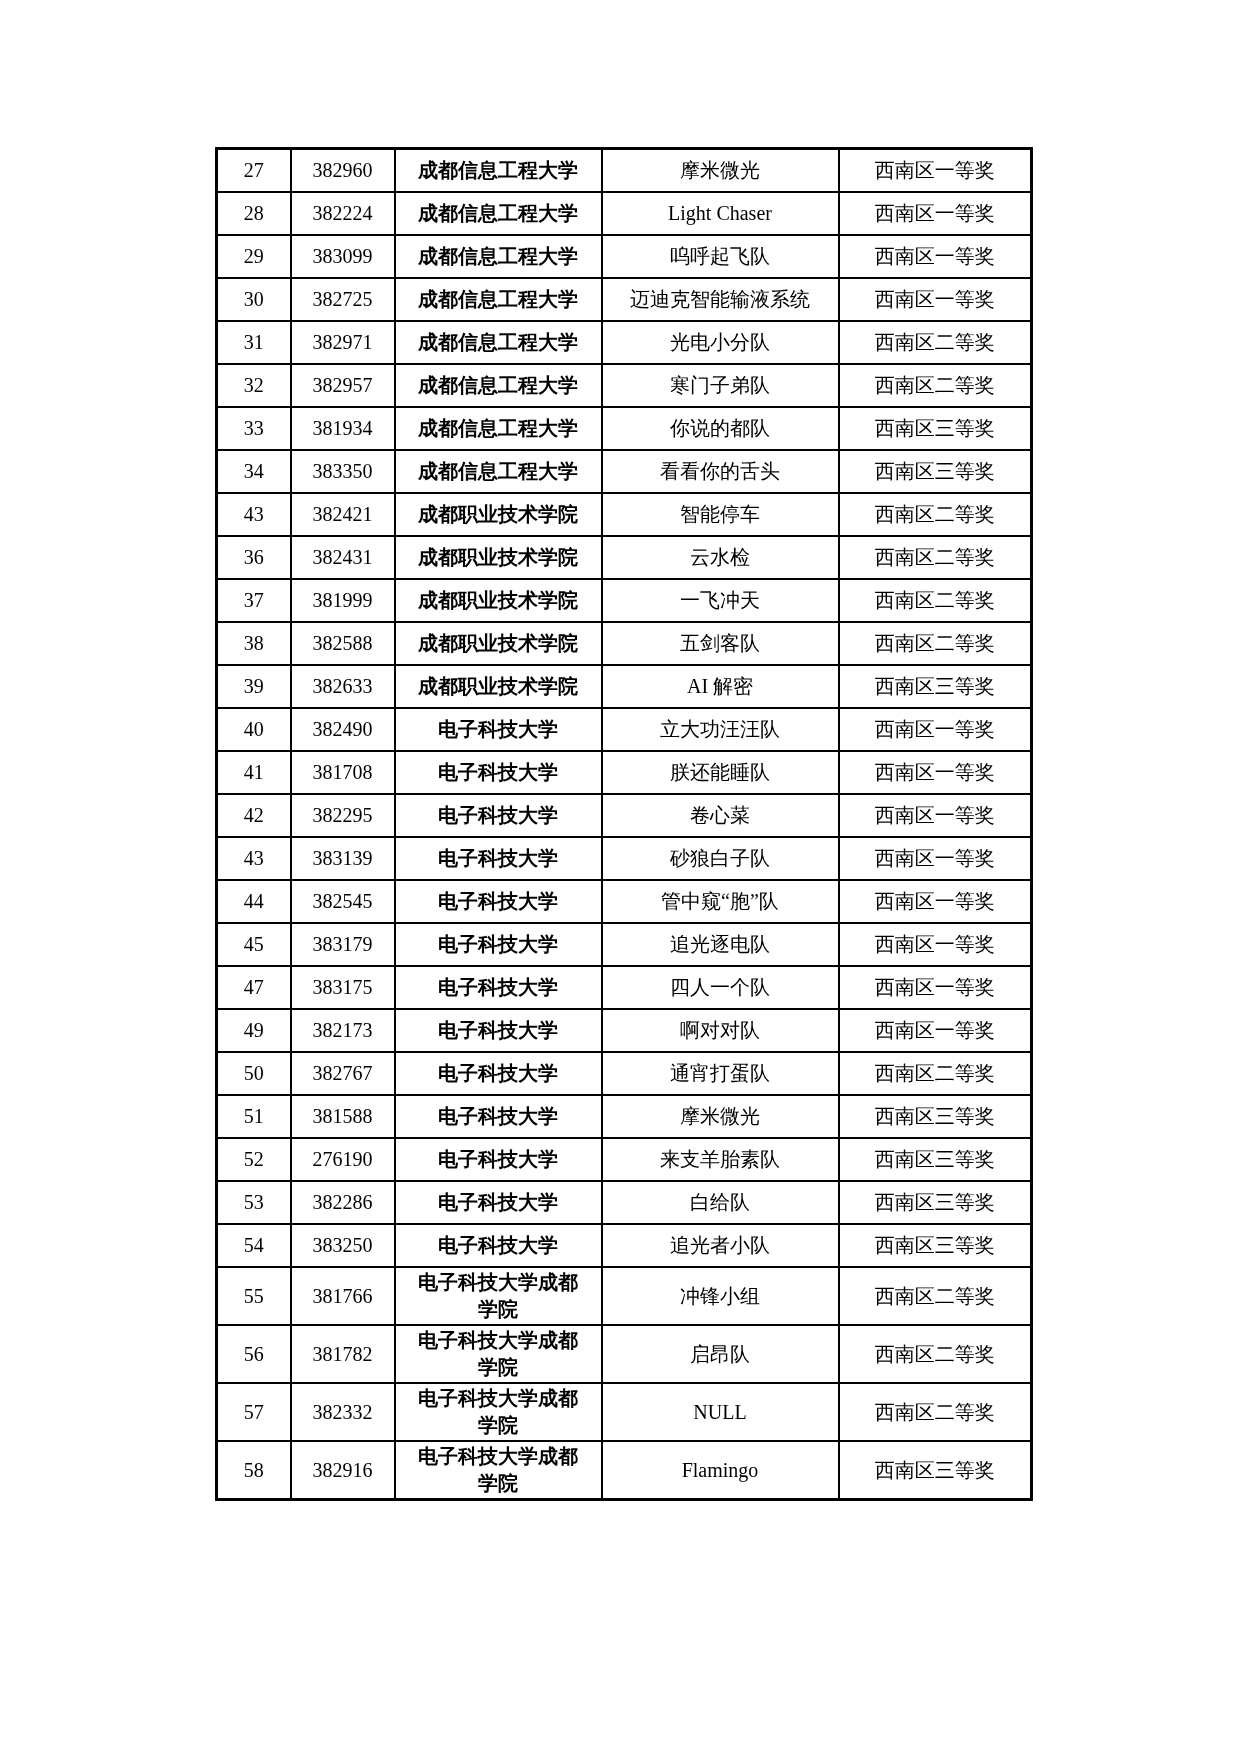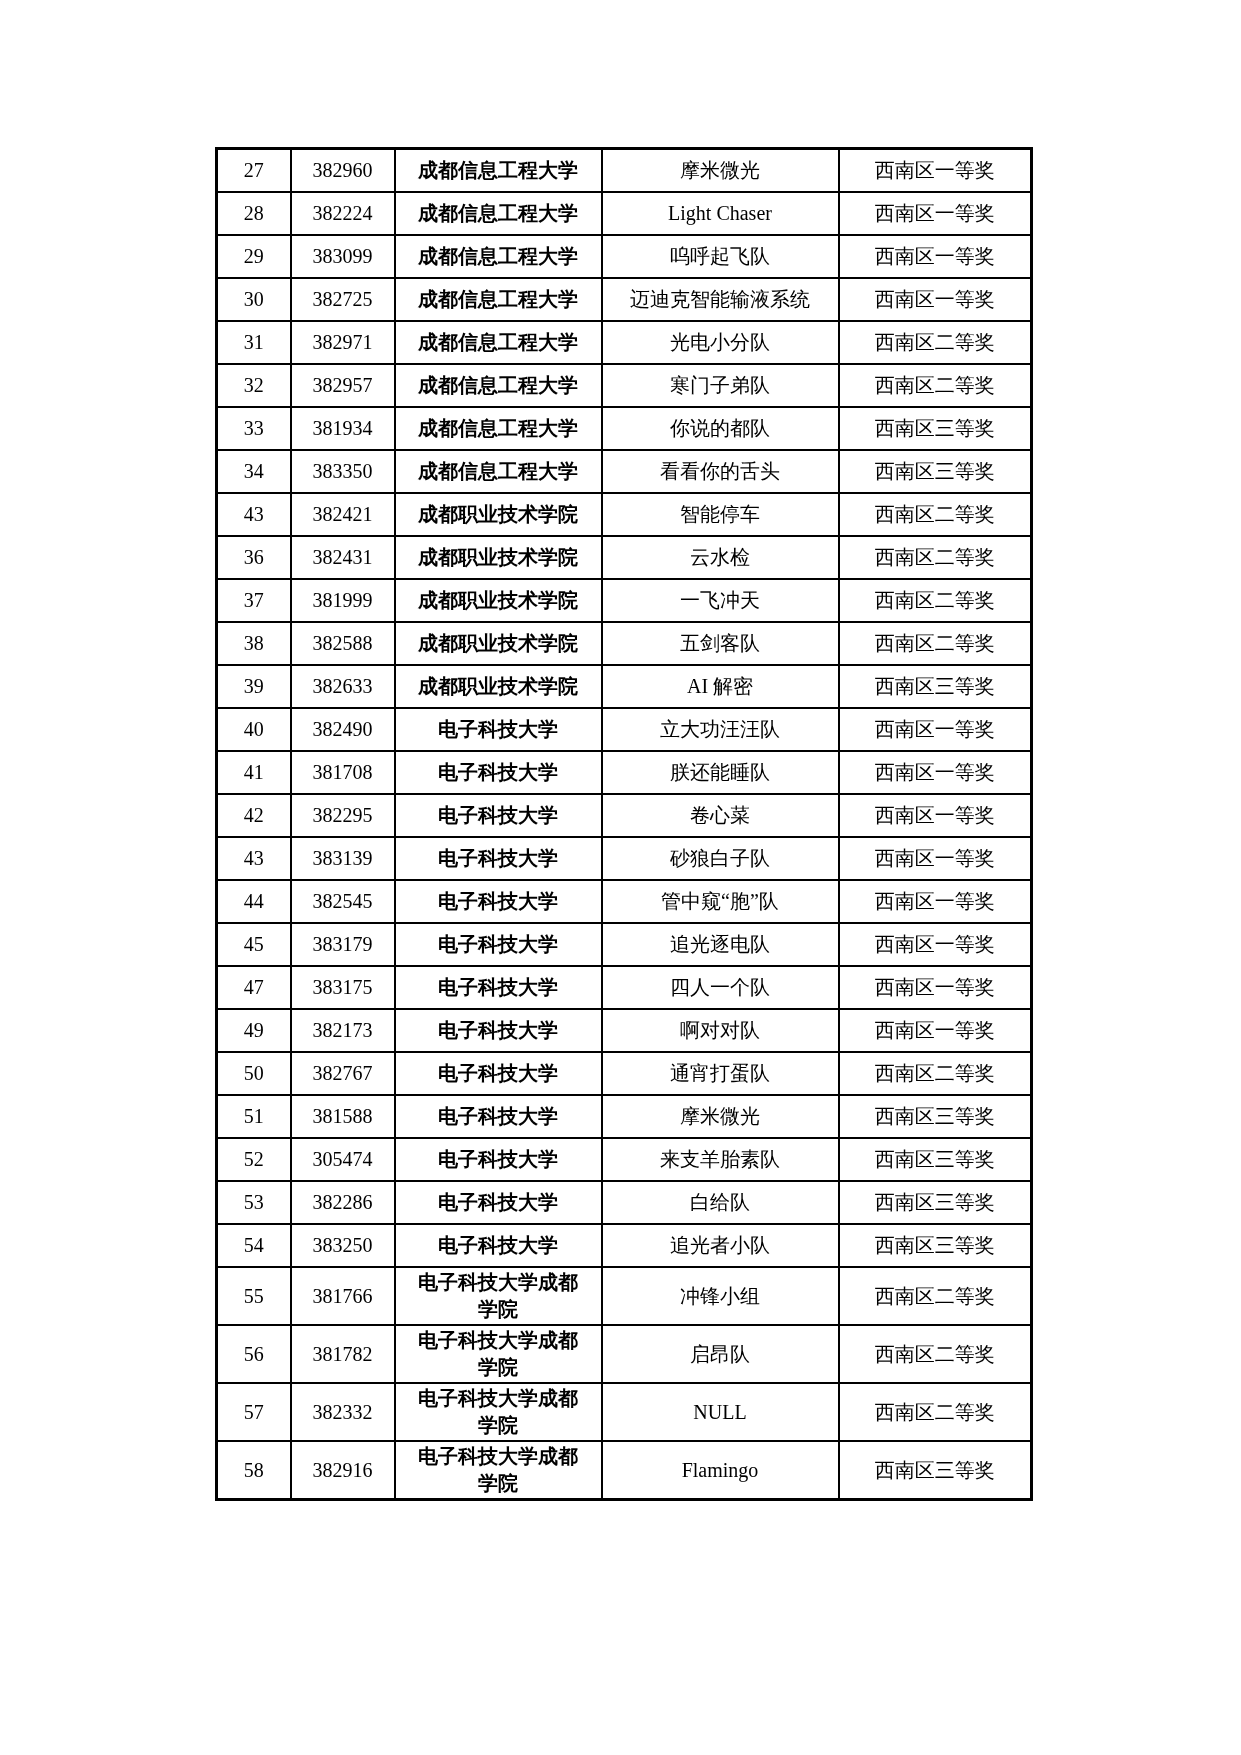--- a/index.html
+++ b/index.html
@@ -269,21 +269,21 @@
     <td class="cell-no">51</td>
     <td class="cell-id">381588</td>
     <td class="cell-school">
       <span class="school-wrap">电子科技大学</span>
     </td>
     <td class="cell-team">摩米微光</td>
     <td class="cell-award">西南区三等奖</td>
   </tr>
         <tr>
     <td class="cell-no">52</td>
-    <td class="cell-id">305474</td>
+    <td class="cell-id">276190</td>
     <td class="cell-school">
       <span class="school-wrap">电子科技大学</span>
     </td>
     <td class="cell-team">来支羊胎素队</td>
     <td class="cell-award">西南区三等奖</td>
   </tr>
         <tr>
     <td class="cell-no">53</td>
     <td class="cell-id">382286</td>
     <td class="cell-school">

